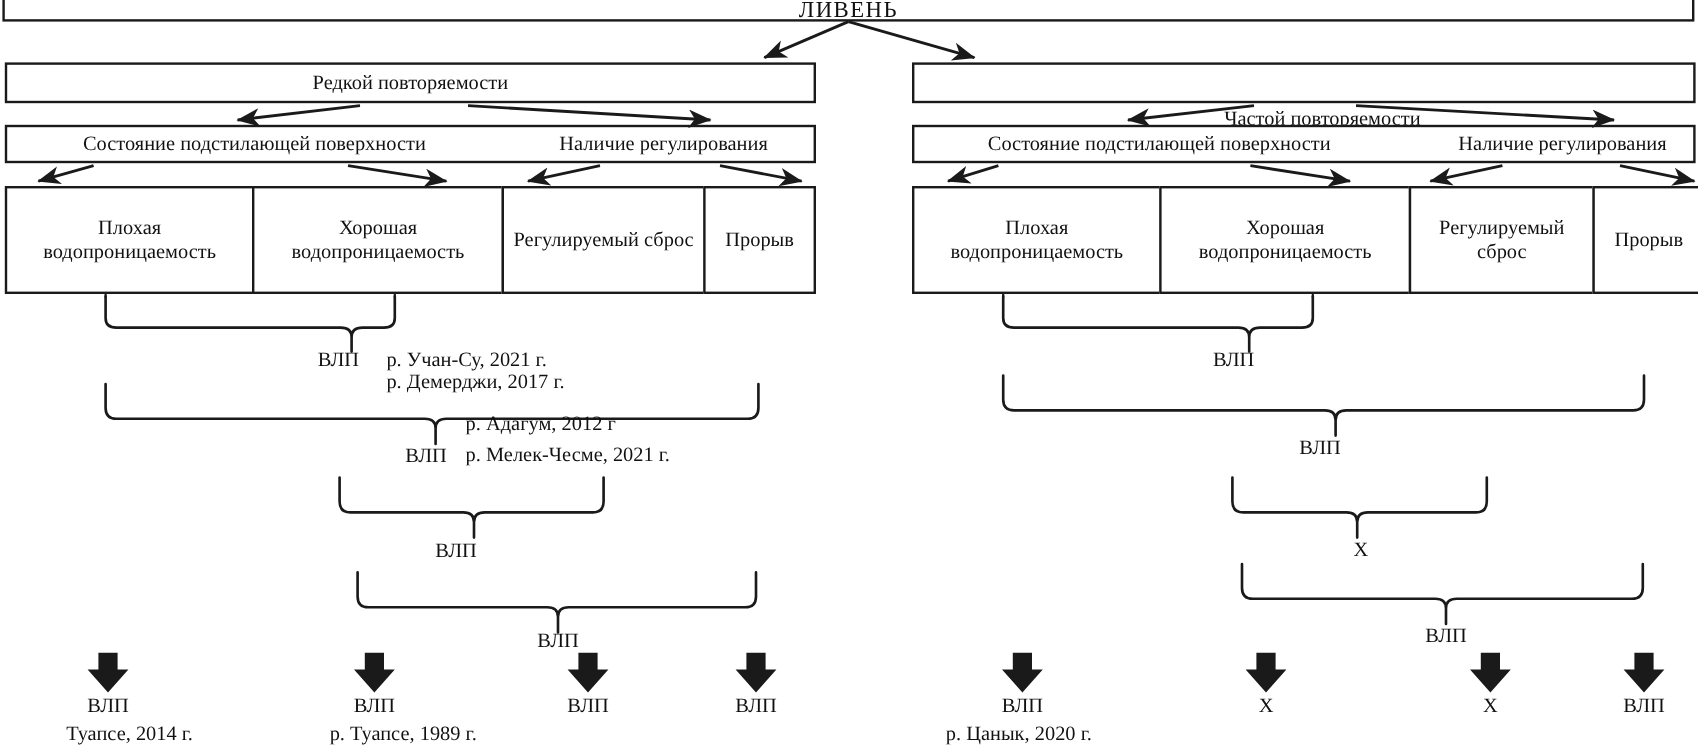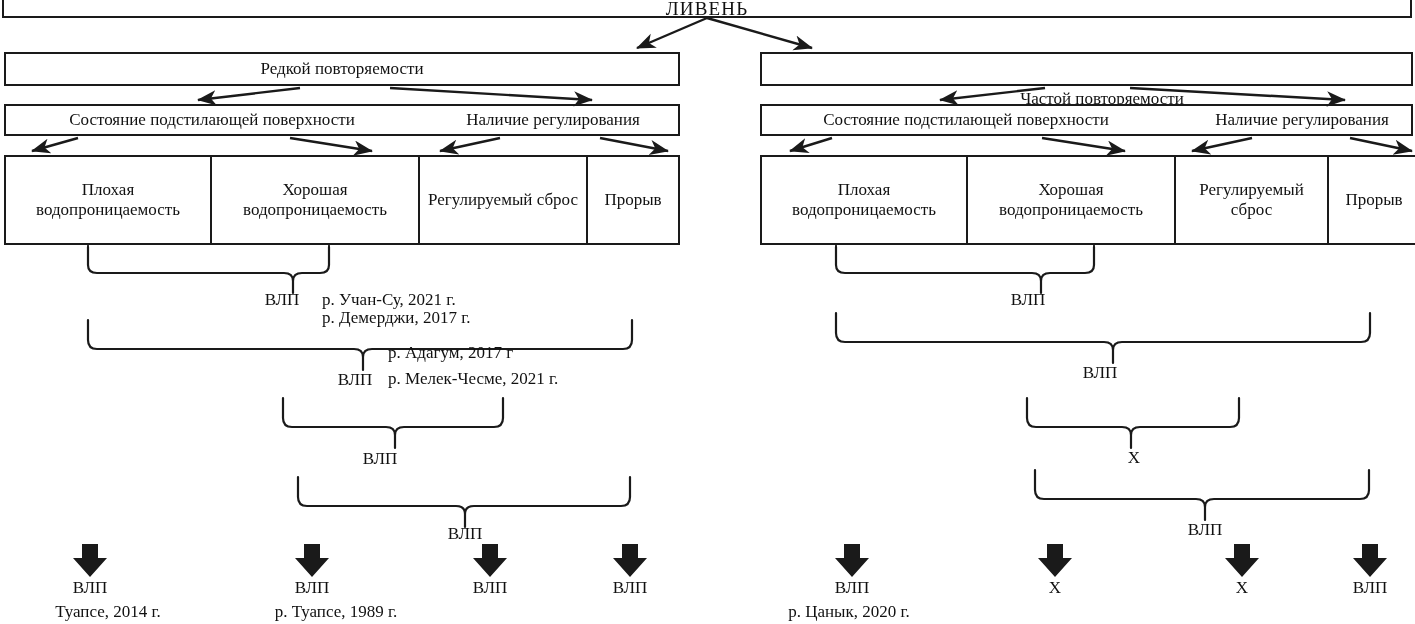--- a/index.html
+++ b/index.html
@@ -183,21 +183,21 @@
     <g class="arw">
         <path d="M1362,544 h16 v14 h9 l-17,19 l-17,-19 h9 z"></path>
       </g>
   </svg>
 
   <div class="lbl c" style="left:282px;top:290px;">ВЛП</div>
   <div class="lbl" style="left:322px;top:264px;margin-top:44px;">р. Демерджи, 2017 г.</div>
   <div class="lbl" style="left:322px;top:290px;">р. Учан-Су, 2021 г.</div>
 
   <div class="lbl c" style="left:355px;top:370px;">ВЛП</div>
-  <div class="lbl" style="left:388px;top:343px;">р. Адагум, 2017 г</div>
+  <div class="lbl" style="left:388px;top:343px;">р. Адагум, 2012 г</div>
   <div class="lbl" style="left:388px;top:369px;">р. Мелек-Чесме, 2021 г.</div>
 
   <div class="lbl c" style="left:380px;top:449px;">ВЛП</div>
   <div class="lbl c" style="left:465px;top:524px;">ВЛП</div>
 
   <div class="lbl c" style="left:1028px;top:290px;">ВЛП</div>
   <div class="lbl c" style="left:1100px;top:363px;">ВЛП</div>
   <div class="lbl c" style="left:1134px;top:448px;">X</div>
   <div class="lbl c" style="left:1205px;top:520px;">ВЛП</div>
 

